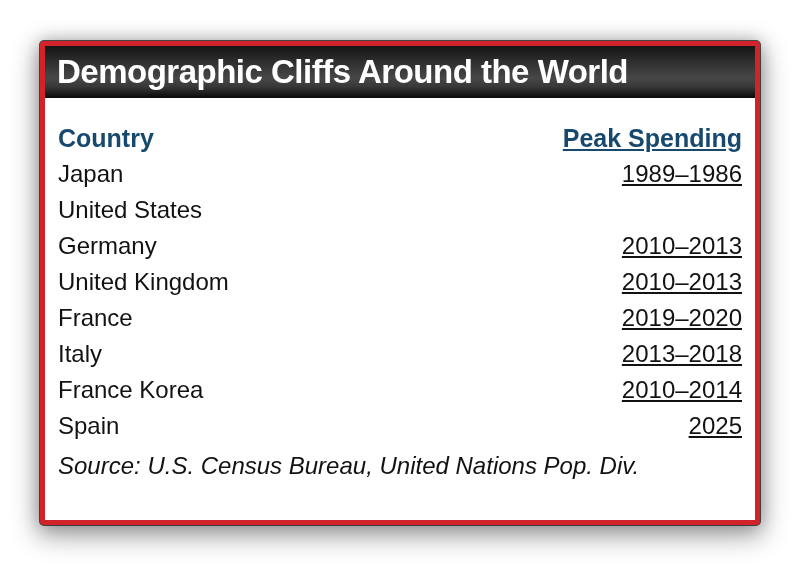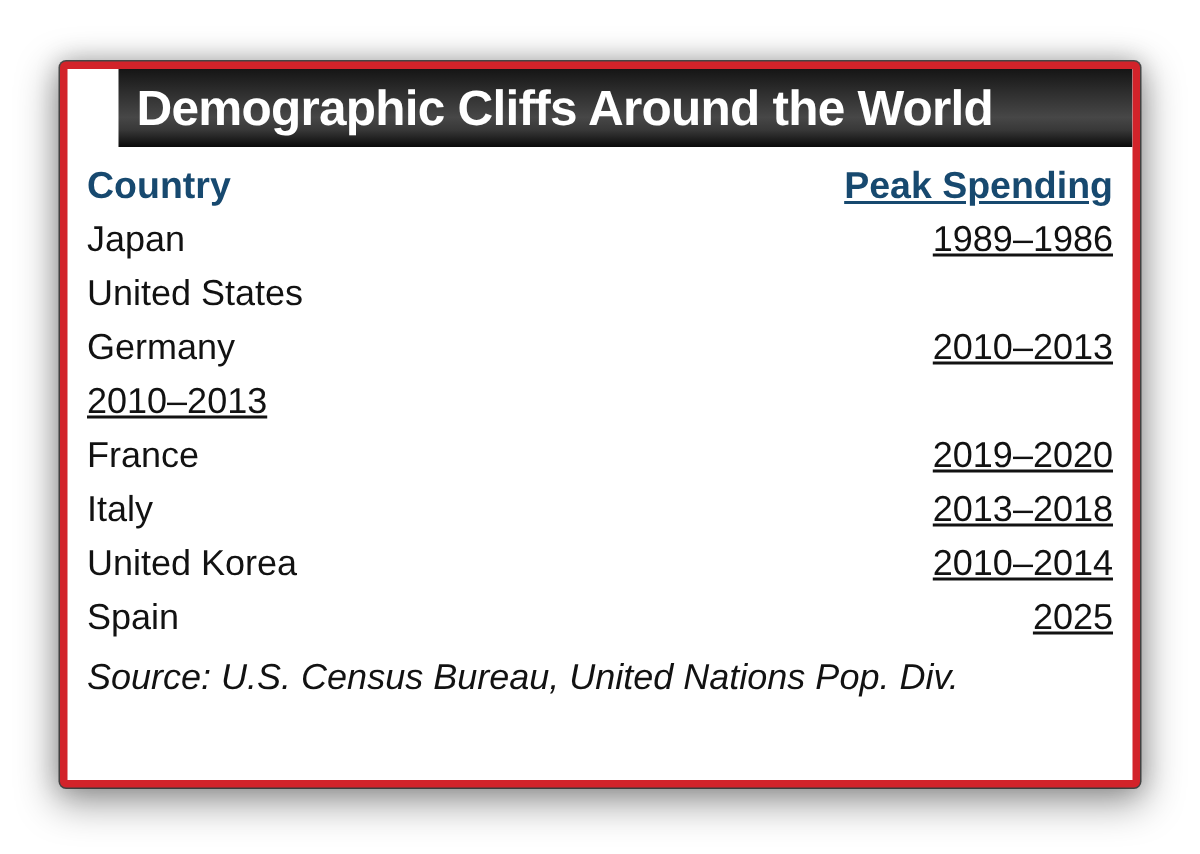--- a/index.html
+++ b/index.html
@@ -26,37 +26,36 @@
     overflow: hidden;
   }
   .title-bar {
     height: 52px;
     flex: 0 0 52px;
     background: linear-gradient(180deg,
       #151515 0%, #2e2e2e 30%, #474747 62%, #383838 78%, #0a0a0a 100%);
     display: flex;
     align-items: center;
     padding: 0 12px;
-    margin-left: 34px;
   }
   .title-text {
     color: #ffffff;
     font-size: 33px;
     font-weight: bold;
     letter-spacing: -0.5px;
     white-space: nowrap;
   }
   .table-area {
     flex: 1;
     display: flex;
     flex-direction: column;
     padding: 0 13px;
   }
   .thead {
-    margin-top: 8px;
+    margin-top: 22px;
     height: 36px;
     display: flex;
     justify-content: space-between;
     align-items: center;
     font-size: 25px;
     font-weight: bold;
     color: #17496f;
     gap: 20px;
   }
   .trow {
@@ -102,32 +101,33 @@
         <span class="cell-peak">1989–1986</span>
       </div>
       <div class="trow">
         <span class="cell-country">United States</span>
       </div>
       <div class="trow">
         <span class="cell-country">Germany</span>
         <span class="cell-peak">2010–2013</span>
       </div>
       <div class="trow">
+        <span class="cell-country">United Kingdom</span>
         <span class="cell-peak">2010–2013</span>
       </div>
       <div class="trow">
         <span class="cell-country">France</span>
         <span class="cell-peak">2019–2020</span>
       </div>
       <div class="trow">
         <span class="cell-country">Italy</span>
         <span class="cell-peak">2013–2018</span>
       </div>
       <div class="trow">
-        <span class="cell-country">United Korea</span>
+        <span class="cell-country">France Korea</span>
         <span class="cell-peak">2010–2014</span>
       </div>
       <div class="trow">
         <span class="cell-country">Spain</span>
         <span class="cell-peak">2025</span>
       </div>
 
       <div class="source-row">Source: U.S. Census Bureau, United Nations Pop. Div.</div>
 
     </div>

